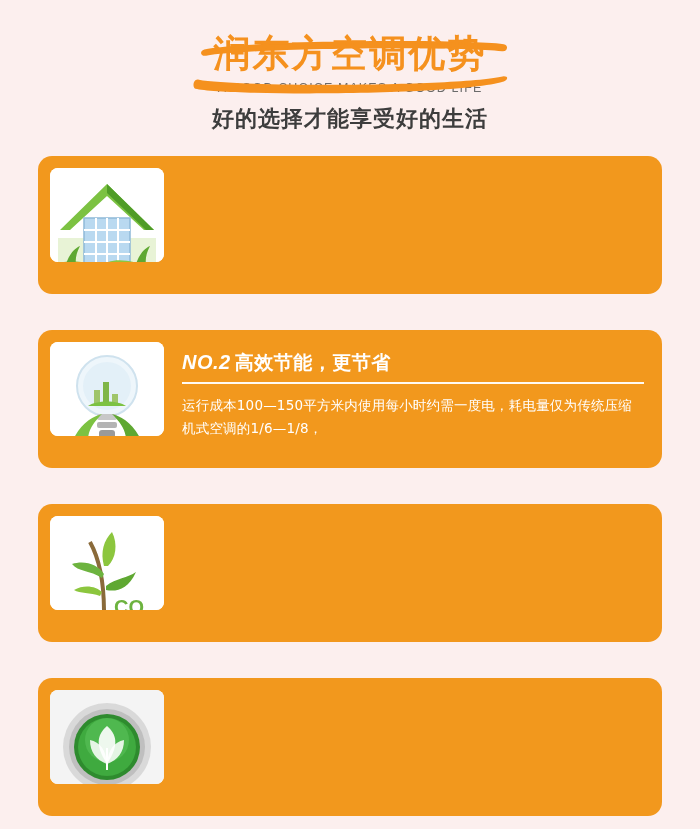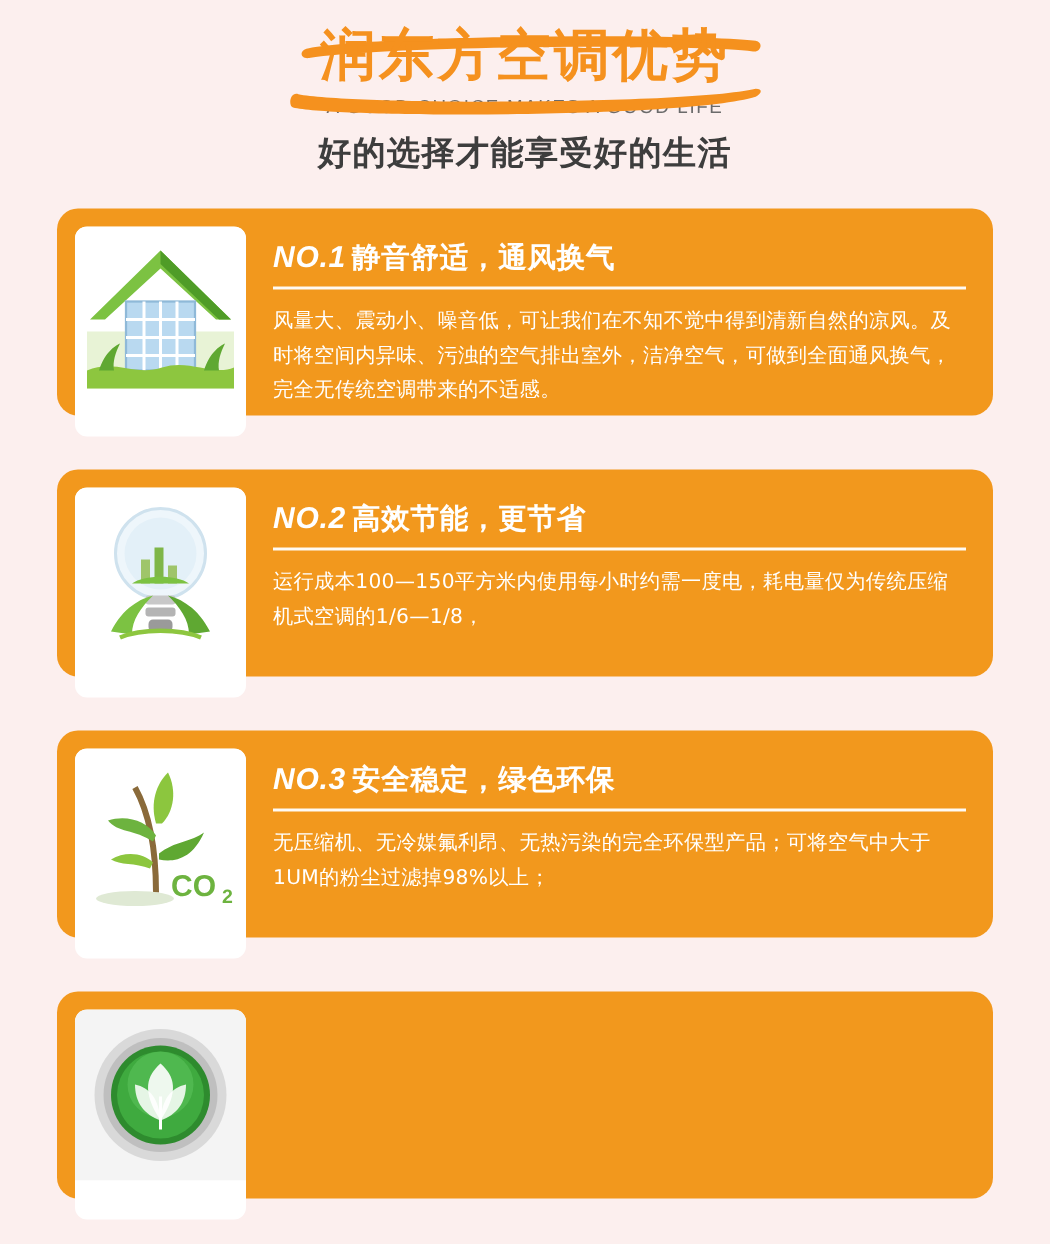--- a/index.html
+++ b/index.html
@@ -10,21 +10,21 @@
     width: 700px;
     height: 829px;
     background: #fcefee;
     font-family: "Liberation Sans", sans-serif;
     overflow: hidden;
     position: relative;
   }
 
   
   .header {
-    padding-top: 14px;
+    padding-top: 31px;
     text-align: center;
   }
   .main-title {
     font-family: "DejaVu Sans", sans-serif;
     font-size: 37px;
     font-weight: bold;
     color: #f5911e;
     letter-spacing: 2px;
     line-height: 46px;
     margin: 0;
@@ -82,21 +82,21 @@
     right: -6px;
     top: 8px;
     bottom: -8px;
     background: #f2981d;
     border-radius: 14px;
     z-index: -1;
     opacity: 0;
   }
   .thumb {
     width: 114px;
-    height: 140px;
+    height: 94px;
     background: #ffffff;
     border-radius: 8px;
     flex: 0 0 114px;
     position: relative;
     overflow: hidden;
   }
   .card-body {
     flex: 1 1 auto;
     padding-left: 18px;
     padding-top: 8px;
@@ -165,27 +165,20 @@
           <line x1="34" y1="86" x2="80" y2="86"></line>
           <line x1="46" y1="50" x2="46" y2="96"></line>
           <line x1="57" y1="50" x2="57" y2="96"></line>
           <line x1="68" y1="50" x2="68" y2="96"></line>
         </g>
         <path d="M8,96 C26,88 40,100 58,94 C76,88 92,100 106,94 L106,108 L8,108 Z" fill="#8dc63f"></path>
         <path d="M16,96 C20,84 26,80 30,78 C27,84 25,90 26,96 Z" fill="#5fa832"></path>
         <path d="M86,96 C90,84 96,80 100,78 C97,84 95,90 96,96 Z" fill="#5fa832"></path>
       </svg>
     </div>
-    <div class="card-body">
-      <div class="card-title">
-        <span class="no">NO.1</span><span>静音舒适，通风换气</span>
-      </div>
-      <div class="title-rule"></div>
-      <div class="card-text">风量大、震动小、噪音低，可让我们在不知不觉中得到清新自然的凉风。及时将空间内异味、污浊的空气排出室外，洁净空气，可做到全面通风换气，完全无传统空调带来的不适感。</div>
-    </div>
   </div>
 
   <div class="card">
     <div class="thumb">
       <svg viewBox="0 0 114 114">
         <rect width="114" height="114" fill="#ffffff"></rect>
         <circle cx="57" cy="44" r="30" fill="#eef6fb" stroke="#cfe2ee" stroke-width="2"></circle>
         <circle cx="57" cy="44" r="24" fill="#e3f0f8"></circle>
         <rect x="44" y="48" width="6" height="16" fill="#9fc56a"></rect>
         <rect x="53" y="40" width="6" height="24" fill="#7fb648"></rect>
@@ -215,27 +208,20 @@
         <path d="M54,96 C54,70 50,44 40,26" stroke="#8a6a3a" stroke-width="4" fill="none"></path>
         <path d="M52,62 C40,54 28,56 22,48 C34,44 48,48 54,58 Z" fill="#6db33f"></path>
         <path d="M54,50 C50,36 54,24 62,16 C68,28 66,42 58,50 Z" fill="#8cc63e"></path>
         <path d="M56,70 C66,62 78,62 86,56 C78,74 66,76 56,74 Z" fill="#5fa832"></path>
         <path d="M50,80 C40,76 30,78 24,74 C34,68 46,70 52,76 Z" fill="#8cc63e"></path>
         <ellipse cx="40" cy="100" rx="26" ry="5" fill="#dfe9d4"></ellipse>
         <text x="64" y="98" font-family="Liberation Sans, sans-serif" font-size="20" font-weight="bold" fill="#6db33f">CO</text>
         <text x="98" y="103" font-family="Liberation Sans, sans-serif" font-size="13" font-weight="bold" fill="#6db33f">2</text>
       </svg>
     </div>
-    <div class="card-body">
-      <div class="card-title">
-        <span class="no">NO.3</span><span>安全稳定，绿色环保</span>
-      </div>
-      <div class="title-rule"></div>
-      <div class="card-text">无压缩机、无冷媒氟利昂、无热污染的完全环保型产品；可将空气中大于1UM的粉尘过滤掉98%以上；</div>
-    </div>
   </div>
 
   <div class="card">
     <div class="thumb">
       <svg viewBox="0 0 114 114">
         <rect width="114" height="114" fill="#f4f4f4"></rect>
         <circle cx="57" cy="57" r="44" fill="#d9d9d9"></circle>
         <circle cx="57" cy="57" r="38" fill="#bfbfbf"></circle>
         <circle cx="57" cy="57" r="33" fill="#2e8b2e"></circle>
         <circle cx="57" cy="57" r="29" fill="#3faa3f"></circle>

